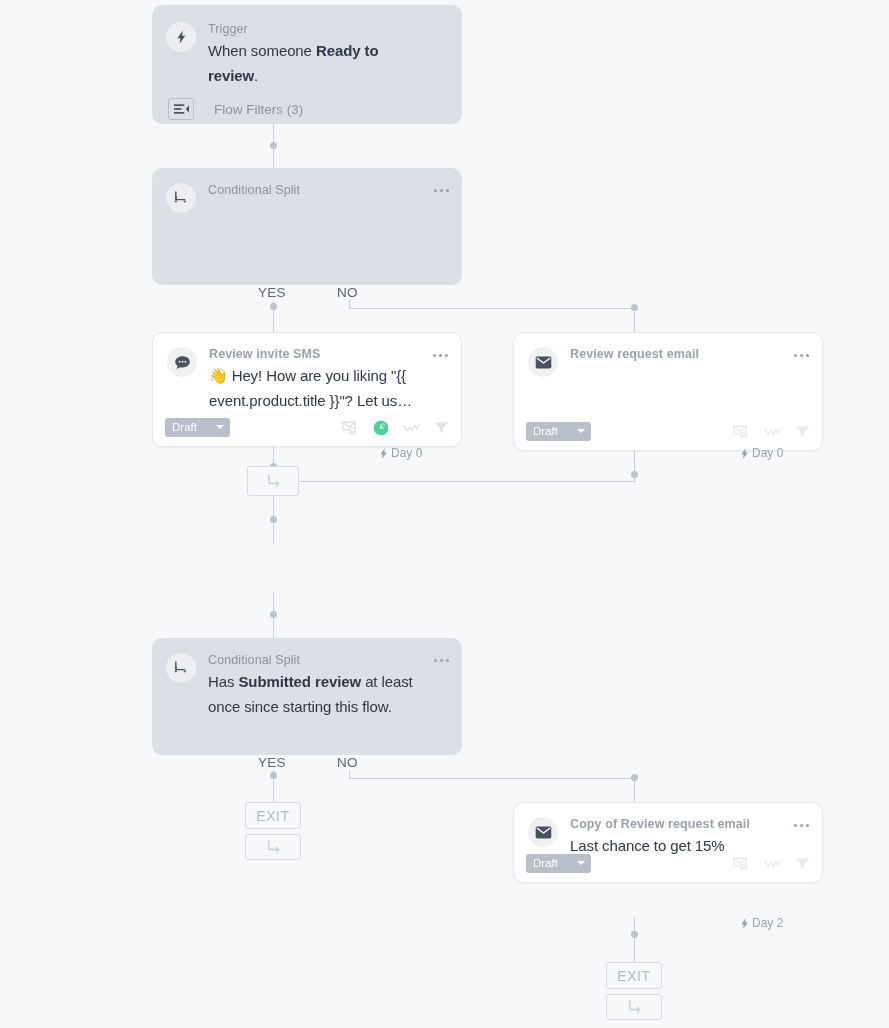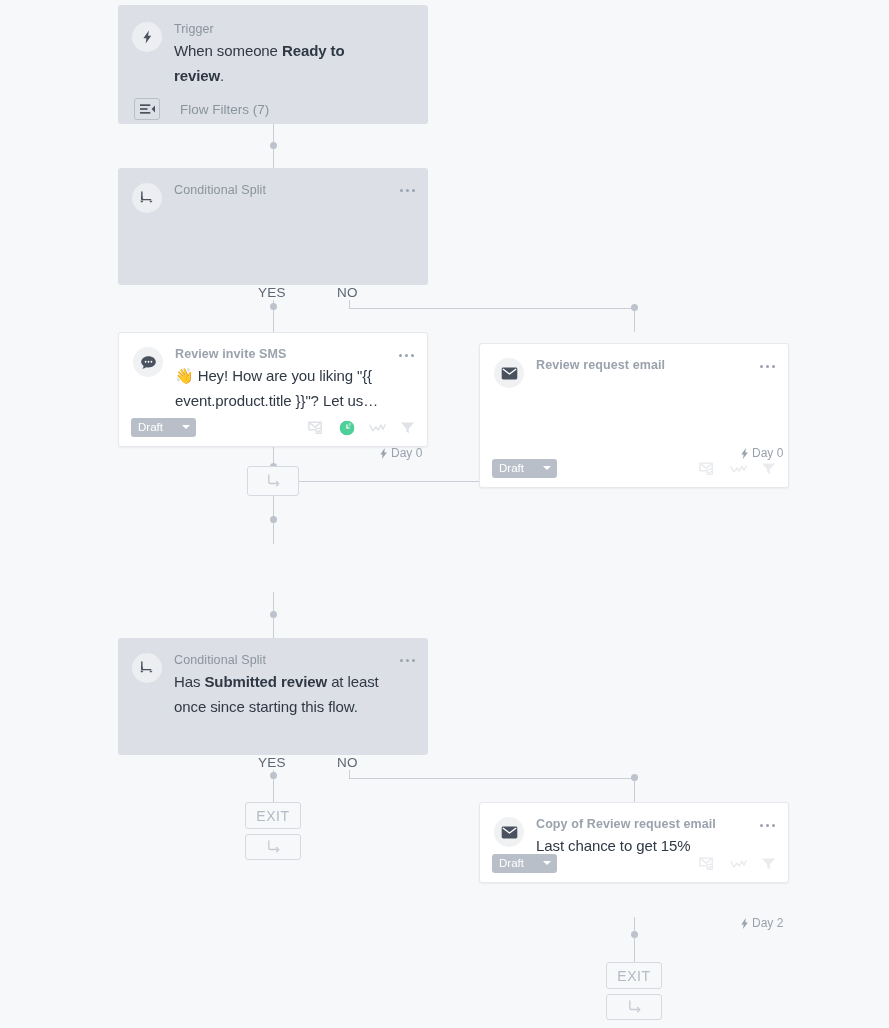--- a/index.html
+++ b/index.html
@@ -15,21 +15,22 @@
   .line-v { position: absolute; width: 1px; background: #c9ced6; }
   .line-h { position: absolute; height: 1px; background: #c9ced6; }
   .dot {
     position: absolute; width: 7px; height: 7px; border-radius: 50%;
     background: #bcc3cc;
   }
 
   
   .card {
     position: absolute;
-    border-radius: 3px;
+    border-radius: 10px;
+    margin-left: 34px;
   }
   .card-grey {
     background: #dce0e6;
   }
   .card-white {
     background: #ffffff;
     border: 1px solid #e6e8ec;
     box-shadow: 0 1px 2px rgba(20,30,50,.06);
   }
   .card-row { display: flex; align-items: flex-start; padding: 14px 14px 0 14px; }
@@ -193,21 +194,21 @@
     </div>
     <div class="filters-row">
       <div class="filters-icon">
         <svg width="15" height="12" viewBox="0 0 16 12">
           <rect x="0" y="1" width="11" height="1.8" fill="#4a5260"></rect>
           <rect x="0" y="5.1" width="8" height="1.8" fill="#4a5260"></rect>
           <rect x="0" y="9.2" width="11" height="1.8" fill="#4a5260"></rect>
           <path d="M16 2.3 12.4 6 16 9.7z" fill="#4a5260"></path>
         </svg>
       </div>
-      <div class="filters-label">Flow Filters (7)</div>
+      <div class="filters-label">Flow Filters (3)</div>
     </div>
   </div>
 
   <div class="card card-grey" style="left:118px; top:168px; width:310px; height:117px;">
     <div class="card-row">
       <div class="ico-circle">
         <svg width="16" height="15" viewBox="0 0 17 16">
           <path d="M3 1v6.2a2 2 0 0 0 2 2h7.4" stroke="#4a5260" stroke-width="1.5" fill="none" stroke-linecap="round"></path>
           <path d="M3 9.3V6" stroke="#4a5260" stroke-width="1.5" fill="none" stroke-linecap="round"></path>
           <path d="M3 12.6 1.2 10.3h3.6zM12.6 12.6l-1.8-2.3h3.6z" fill="#4a5260"></path>
@@ -284,21 +285,21 @@
       </span>
     </div>
   </div>
   <div class="day-tag" style="left:379px; top:446px;">
     <svg width="9" height="11" viewBox="0 0 10 12">
         <path d="M6.4 0 1.5 7h2.6L3.2 12 8.8 5H6z" fill="#9aa2ad"></path>
       </svg>
     <span>Day 0</span>
   </div>
 
-  <div class="card card-white" style="left:479px; top:343px; width:310px; height:145px;">
+  <div class="card card-white" style="left:479px; top:332px; width:310px; height:119px;">
     <div class="card-row" style="padding-top:13px;">
       <div class="ico-circle">
         <svg width="17" height="13" viewBox="0 0 18 14">
             <rect x=".6" y=".6" width="16.8" height="12.8" rx="1.6" fill="#4a5260"></rect>
             <path d="M1.8 2.2 9 7.6l7.2-5.4" fill="none" stroke="#fff" stroke-width="1.5" stroke-linejoin="round"></path>
           </svg>
       </div>
       <div class="card-body">
         <div class="card-kicker card-kicker-b">Review request email</div>
       </div>

